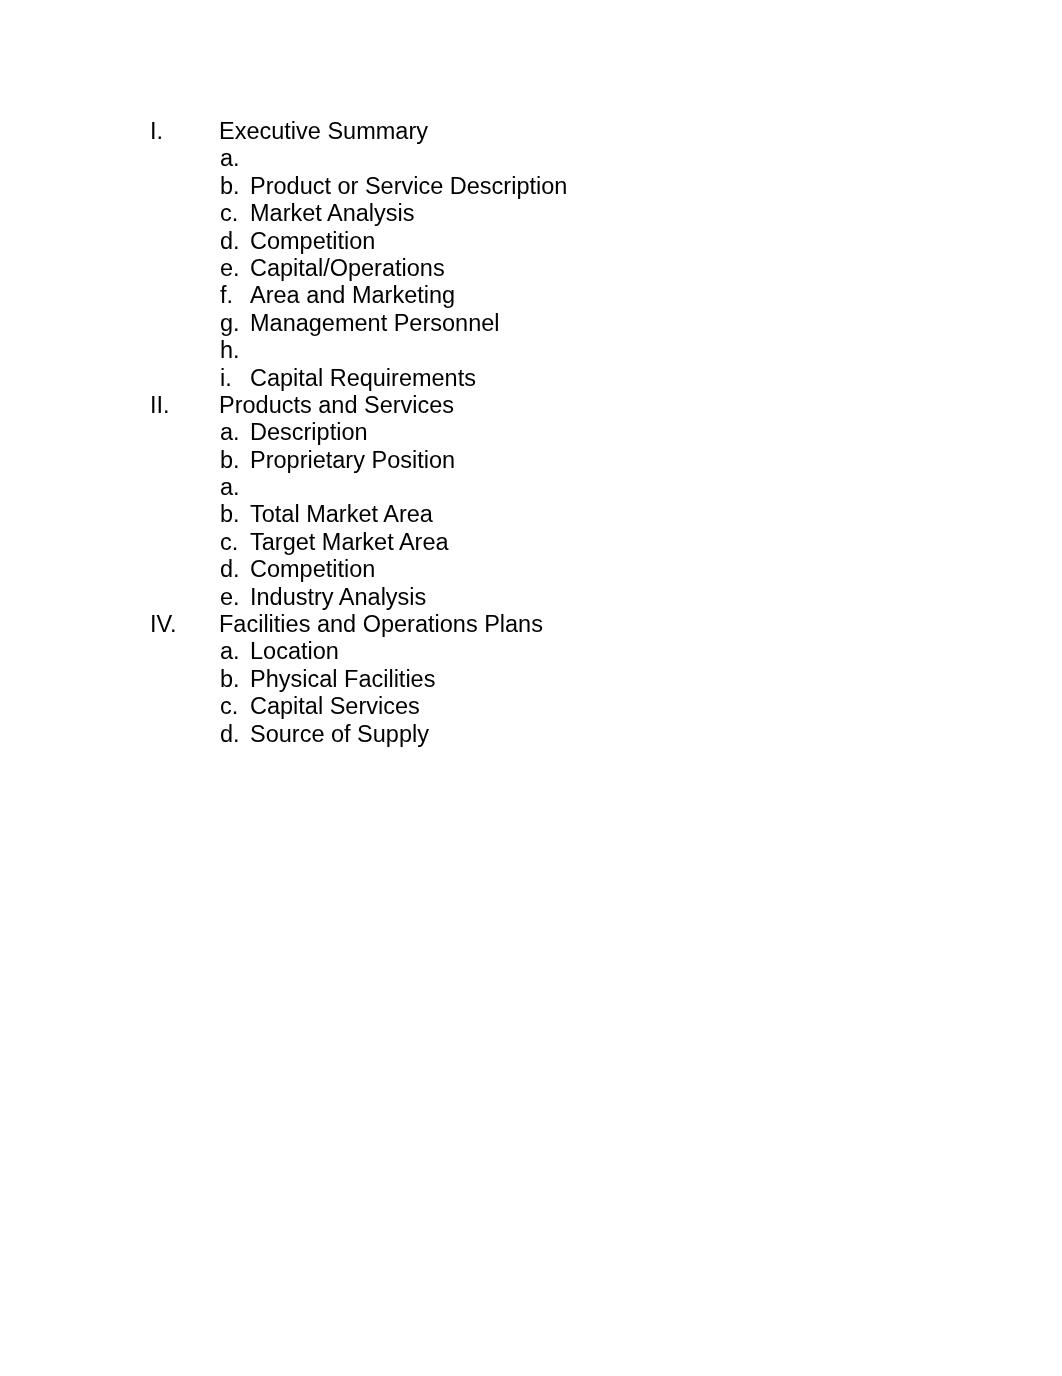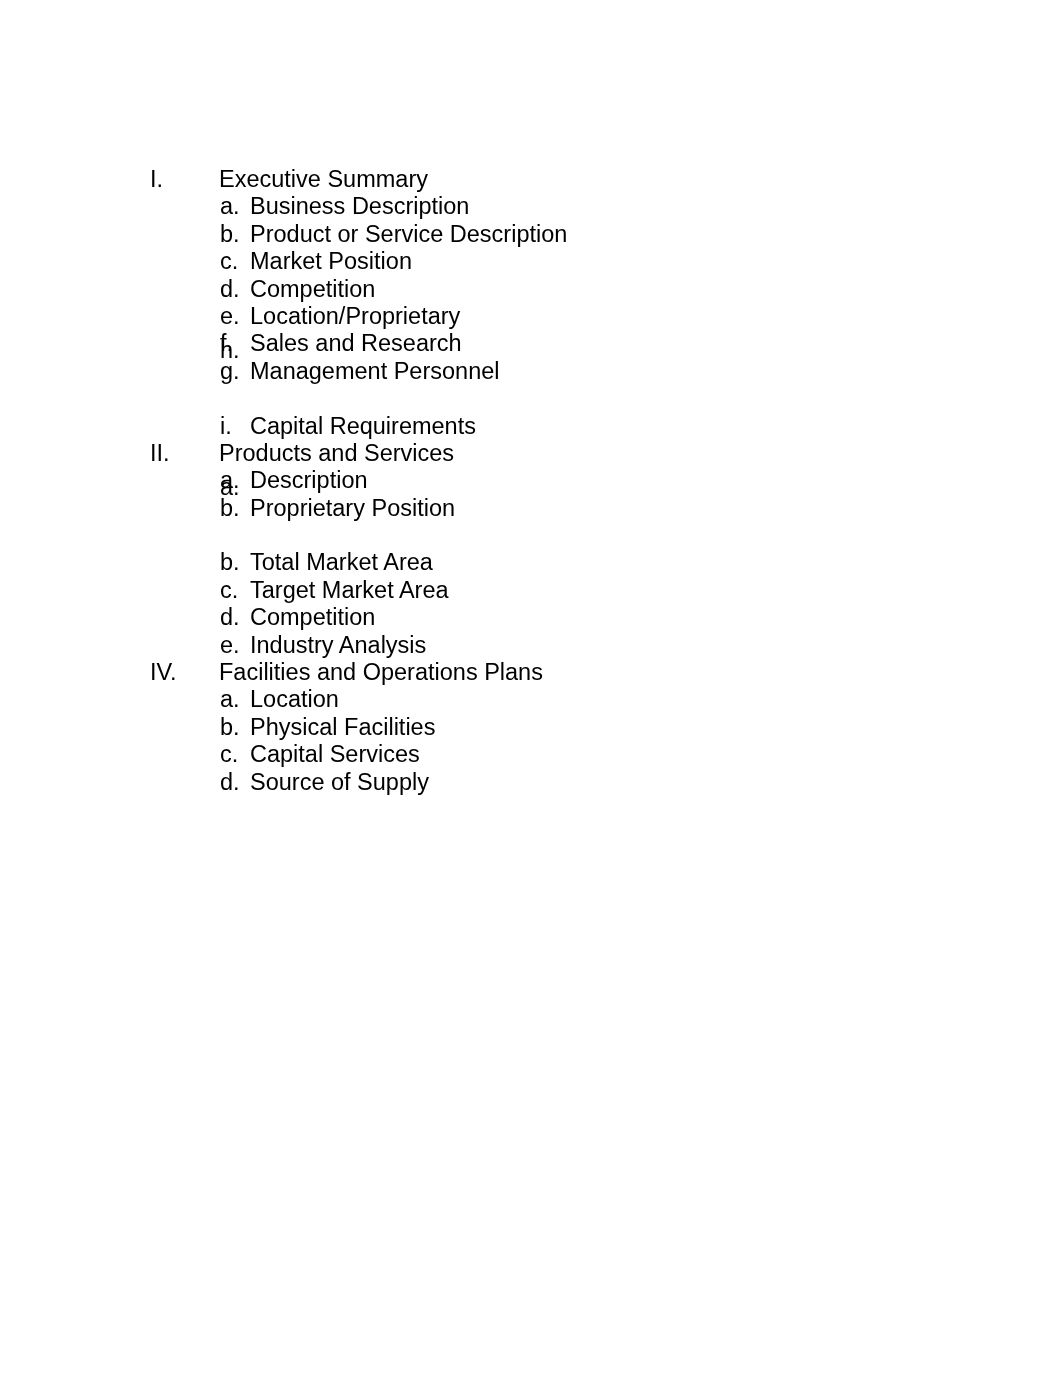--- a/index.html
+++ b/index.html
@@ -45,55 +45,53 @@
   .line.level-2 {
     padding-left: 70px;
   }
   .line.level-2 .marker {
     width: 30px;
     flex: 0 0 30px;
     text-align: left;
   }
   .label {
     flex: 0 1 auto;
-    margin-top: 48px;
   }
 </style>
 </head>
 <body>
 
 <div class="page">
   <div class="outline" id="outline-root">
       <div class="line level-1">
         <span class="marker">I.</span>
         <span class="label">Executive Summary</span>
       </div>
       <div class="line level-2">
         <span class="marker">a.</span>
-        <span class="label">Business Description</span>
       </div>
       <div class="line level-2">
         <span class="marker">b.</span>
         <span class="label">Product or Service Description</span>
       </div>
       <div class="line level-2">
         <span class="marker">c.</span>
-        <span class="label">Market Position</span>
+        <span class="label">Market Analysis</span>
       </div>
       <div class="line level-2">
         <span class="marker">d.</span>
         <span class="label">Competition</span>
       </div>
       <div class="line level-2">
         <span class="marker">e.</span>
-        <span class="label">Location/Proprietary</span>
+        <span class="label">Capital/Operations</span>
       </div>
       <div class="line level-2">
         <span class="marker">f.</span>
-        <span class="label">Sales and Research</span>
+        <span class="label">Area and Marketing</span>
       </div>
       <div class="line level-2">
         <span class="marker">g.</span>
         <span class="label">Management Personnel</span>
       </div>
       <div class="line level-2">
         <span class="marker">h.</span>
       </div>
       <div class="line level-2">
         <span class="marker">i.</span>

